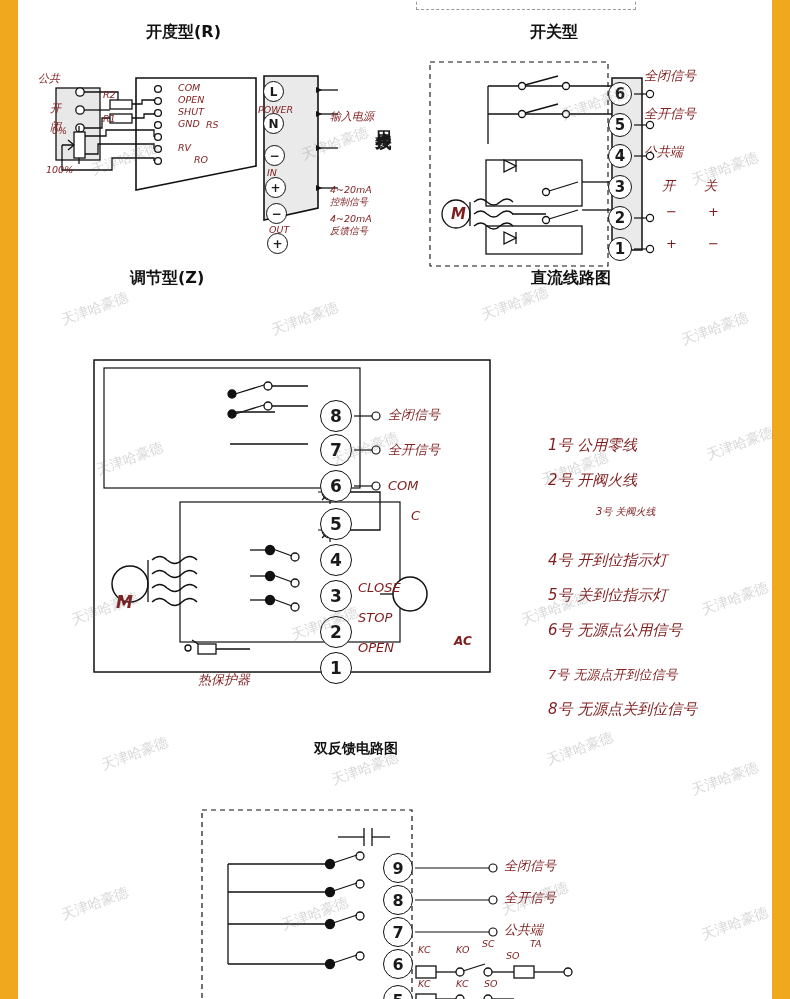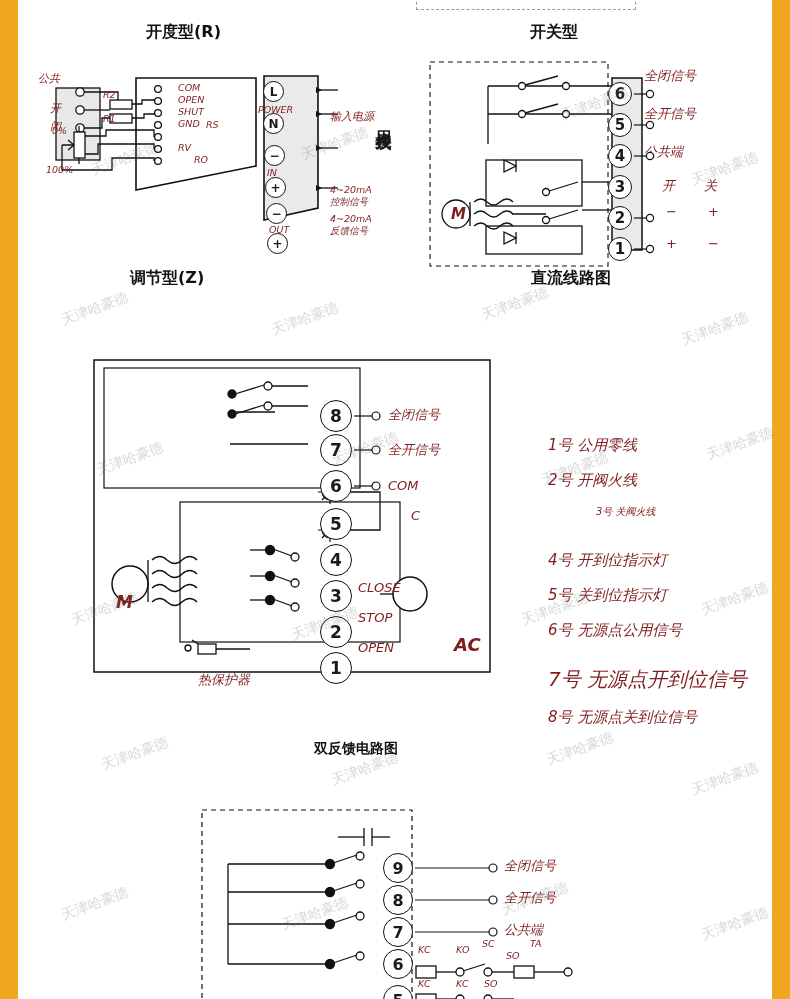--- a/index.html
+++ b/index.html
@@ -370,32 +370,32 @@
   </svg>
 
   <div class="abs label" style="left:370px; top:407px;">全闭信号</div>
   <div class="abs label" style="left:370px; top:442px;">全开信号</div>
   <div class="abs label" style="left:370px; top:478px;">COM</div>
   <div class="abs label" style="left:340px; top:580px;">CLOSE</div>
   <div class="abs label" style="left:340px; top:610px;">STOP</div>
   <div class="abs label" style="left:340px; top:640px;">OPEN</div>
 
   <div class="abs label" style="left:393px; top:508px;">C</div>
-  <div class="abs label" style="left:436px; top:634px; font-weight:bold; font-size:18px;">AC</div>
+  <div class="abs label" style="left:436px; top:634px; font-weight:bold; font-size:12px;">AC</div>
   <div class="abs label" style="left:98px; top:592px; font-weight:bold; font-size:17px;">M</div>
   <div class="abs label" style="left:180px; top:672px;">热保护器</div>
 
   <div class="abs" style="left:530px; top:436px;">
     <div class="label" style="font-size:15px; margin-bottom:16px;">1号  公用零线</div>
     <div class="label" style="font-size:15px; margin-bottom:16px;">2号  开阀火线</div>
     <div class="label" style="font-size:10px; margin-bottom:16px;margin-left:48px;">3号  关阀火线</div>
     <div class="label" style="font-size:15px; margin-bottom:16px;margin-top:33px;">4号  开到位指示灯</div>
     <div class="label" style="font-size:15px; margin-bottom:16px;">5号  关到位指示灯</div>
     <div class="label" style="font-size:15px; margin-bottom:16px;">6号  无源点公用信号</div>
-    <div class="label" style="font-size:20px; margin-bottom:16px;margin-top:28px;">7号  无源点开到位信号</div>
+    <div class="label" style="font-size:13px; margin-bottom:16px;margin-top:28px;">7号  无源点开到位信号</div>
     <div class="label" style="font-size:15px;">8号  无源点关到位信号</div>
   </div>
 
   <div class="abs title big" style="left:296px; top:740px;">双反馈电路图</div>
 
   <svg class="abs" style="left:150px; top:806px;" width="420" height="195" viewBox="0 0 420 195">
     <g fill="none" stroke="#111" stroke-width="1.3">
       <rect x="34" y="4" width="210" height="190" stroke-dasharray="5 4" stroke-width="1.2"></rect>
 
       <path d="M196 22 L196 40 M204 22 L204 40"></path>

